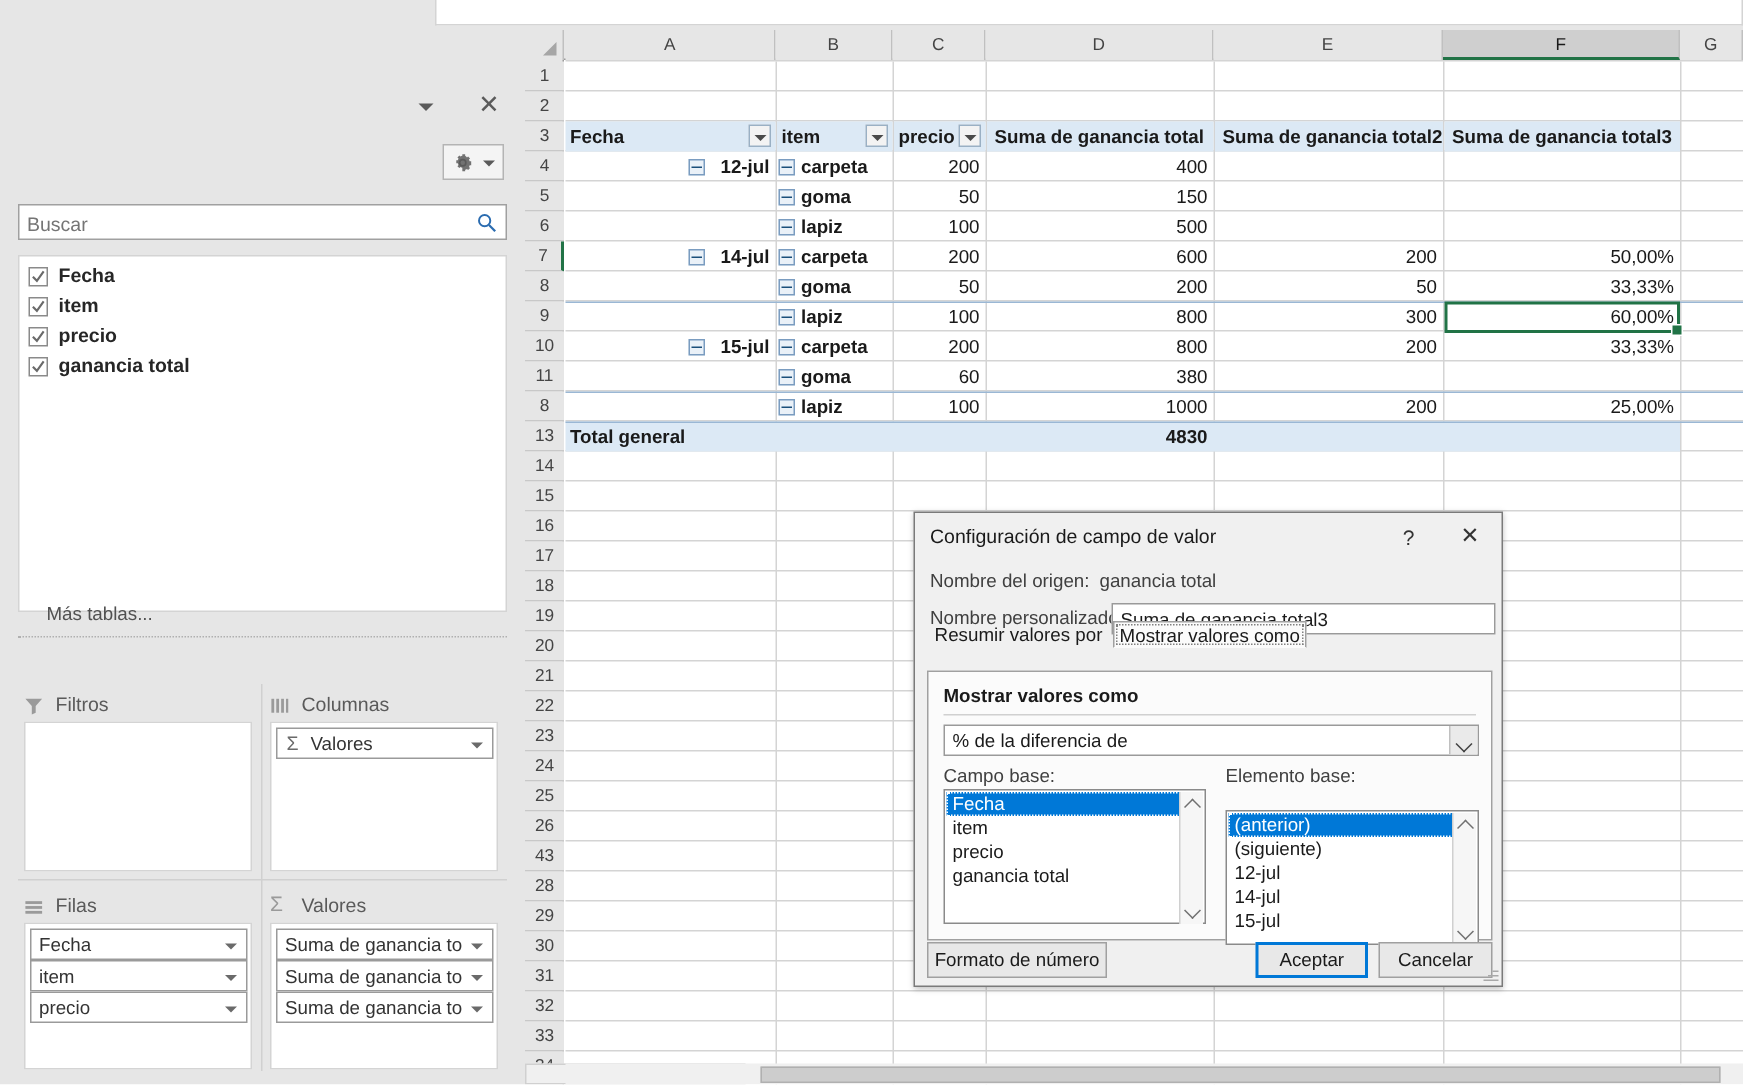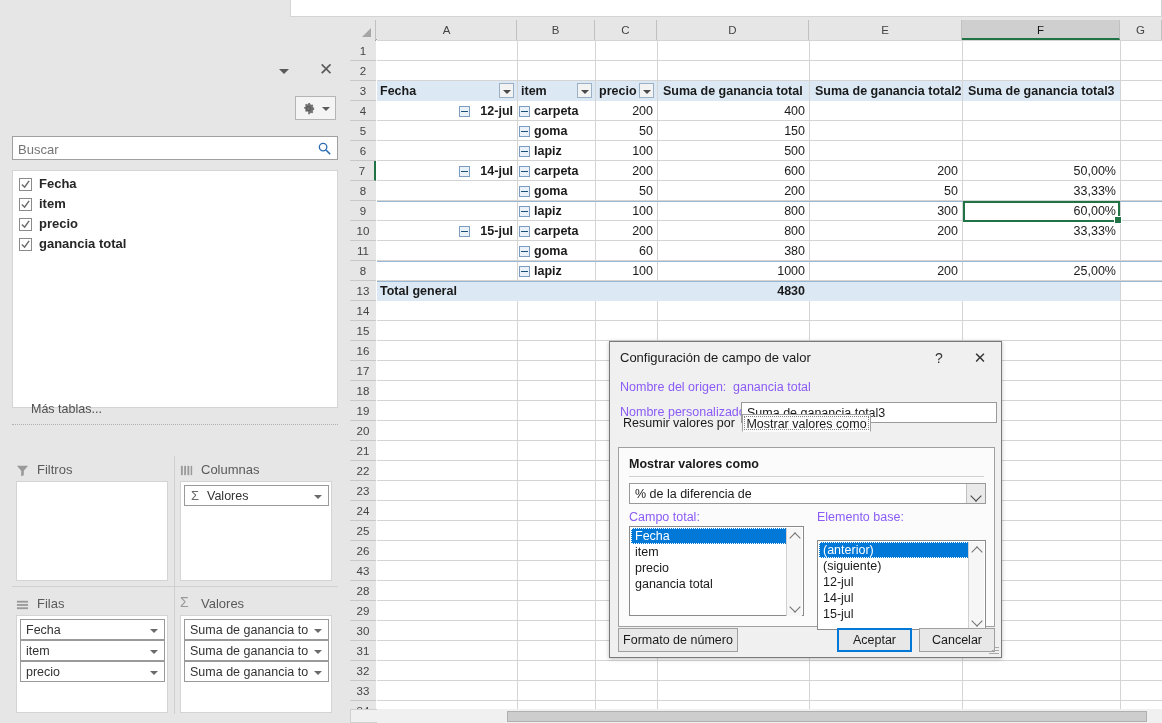--- a/index.html
+++ b/index.html
@@ -122,21 +122,21 @@
 
   
   .dlg { position: absolute; left: 609px; top: 341px; width: 393px; height: 317px;
     background: #f0f0f0; border: 1px solid #7a7a7a; box-shadow: 0 1px 4px rgba(0,0,0,.25); }
   .dlg-title { position: absolute; left: 10px; top: 8px; font-size: 13px; color: #1a1a1a; }
   .dlg-help { position: absolute; left: 318px; top: 6px; width: 22px; height: 20px;
     font-size: 14px; color: #333; text-align: center; line-height: 20px; cursor: pointer; }
   .dlg-close { position: absolute; left: 358px; top: 6px; width: 24px; height: 20px;
     font-size: 15px; color: #333; text-align: center; line-height: 20px; cursor: pointer; }
 
-  .dlg-lbl { position: absolute; font-size: 12.5px; color: #8b5cf6; white-space: nowrap; }
+  .dlg-lbl { position: absolute; font-size: 12.5px; color: #404040; white-space: nowrap; }
   .dlg-input { position: absolute; background: #fff; border: 1px solid #9a9a9a; }
   .dlg-input input { width: 100%; height: 100%; border: none; outline: none; padding-left: 5px;
     font-family: "Liberation Sans", sans-serif; font-size: 12.5px; color: #1a1a1a; background: transparent; }
 
   .tabbar { position: absolute; left: 8px; top: 72px; width: 377px; height: 18px; }
   .dtab { position: absolute; top: 0; height: 18px; font-size: 12.5px; color: #1a1a1a;
     text-align: center; line-height: 18px; cursor: pointer; }
   .dtab.active { background: #fbfbfb; border: 1px solid #a0a0a0; border-bottom: 1px solid #fbfbfb;
     outline: 1px dotted #808080; outline-offset: -3px; z-index: 2; }
 
@@ -526,21 +526,21 @@
 
     <div class="tabpanel">
       <div class="panel-hdr">Mostrar valores como</div>
       <div class="panel-rule"></div>
 
       <div class="combo">
         <span class="ct">% de la diferencia de</span>
         <span class="cbtn"></span>
       </div>
 
-      <div class="dlg-lbl" style="left:10px; top:62px;">Campo total:</div>
+      <div class="dlg-lbl" style="left:10px; top:62px;">Campo base:</div>
       <div class="lb" style="left:10px; top:78px; width:175px; height:90px;">
         <div class="lb-item sel first" style="top:1px;  width:156px;">Fecha</div>
         <div class="lb-item" style="top:17px; width:156px;">item</div>
         <div class="lb-item" style="top:33px; width:156px;">precio</div>
         <div class="lb-item" style="top:49px; width:156px;">ganancia total</div>
         <div class="lb-sb" style="right:1px; height:88px;">
           <div class="sb-up" style="top:0"></div>
           <div class="sb-dn" style="bottom:0"></div>
         </div>
       </div>

